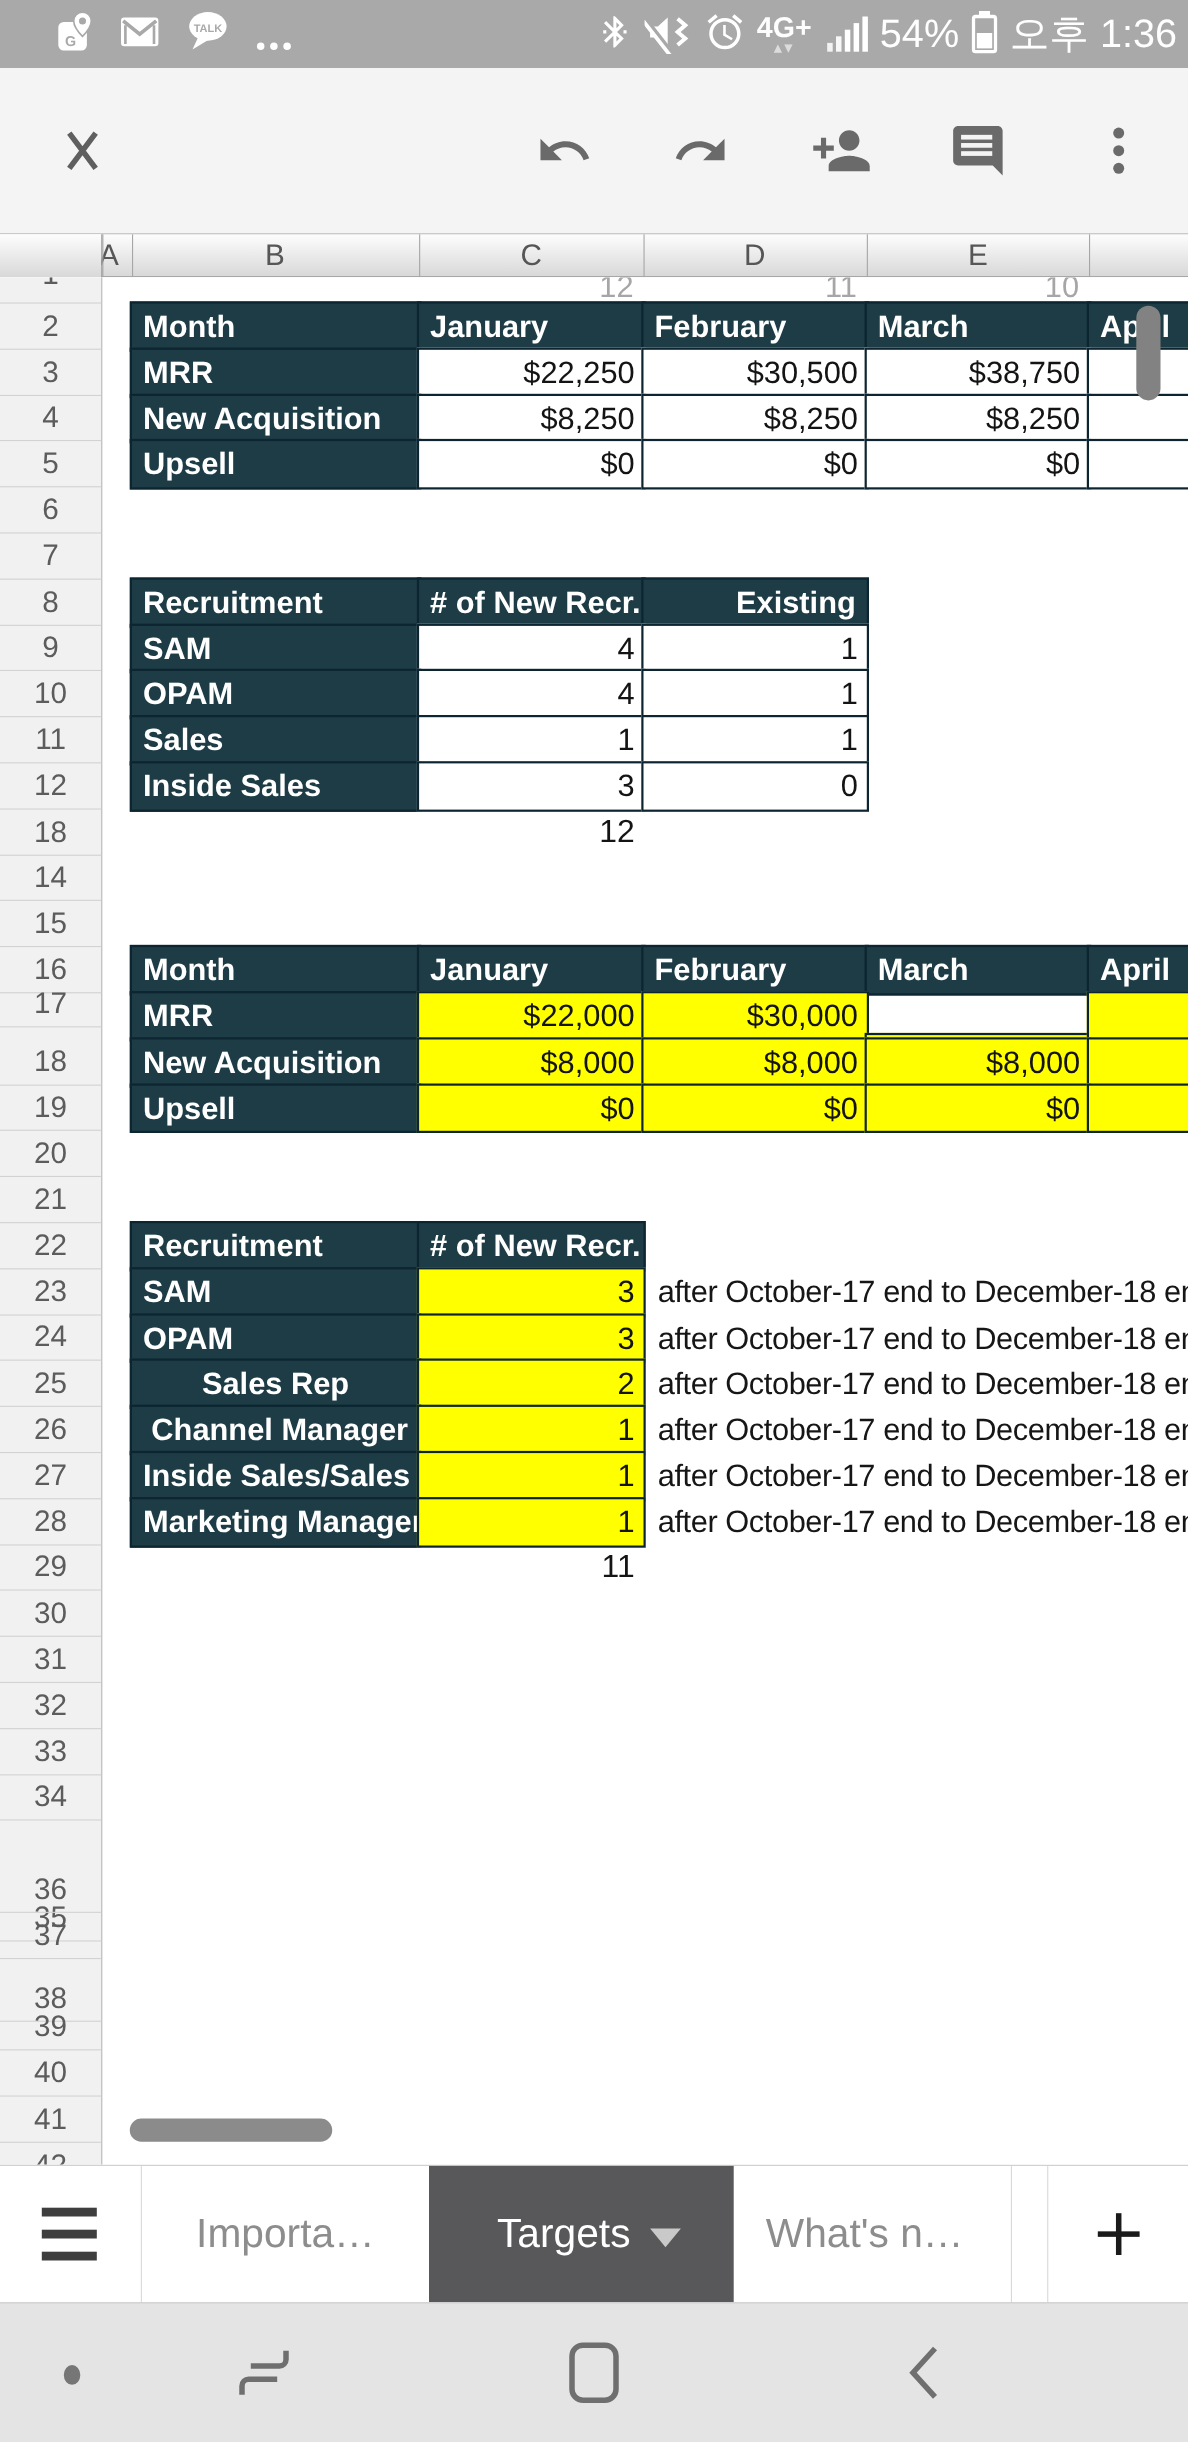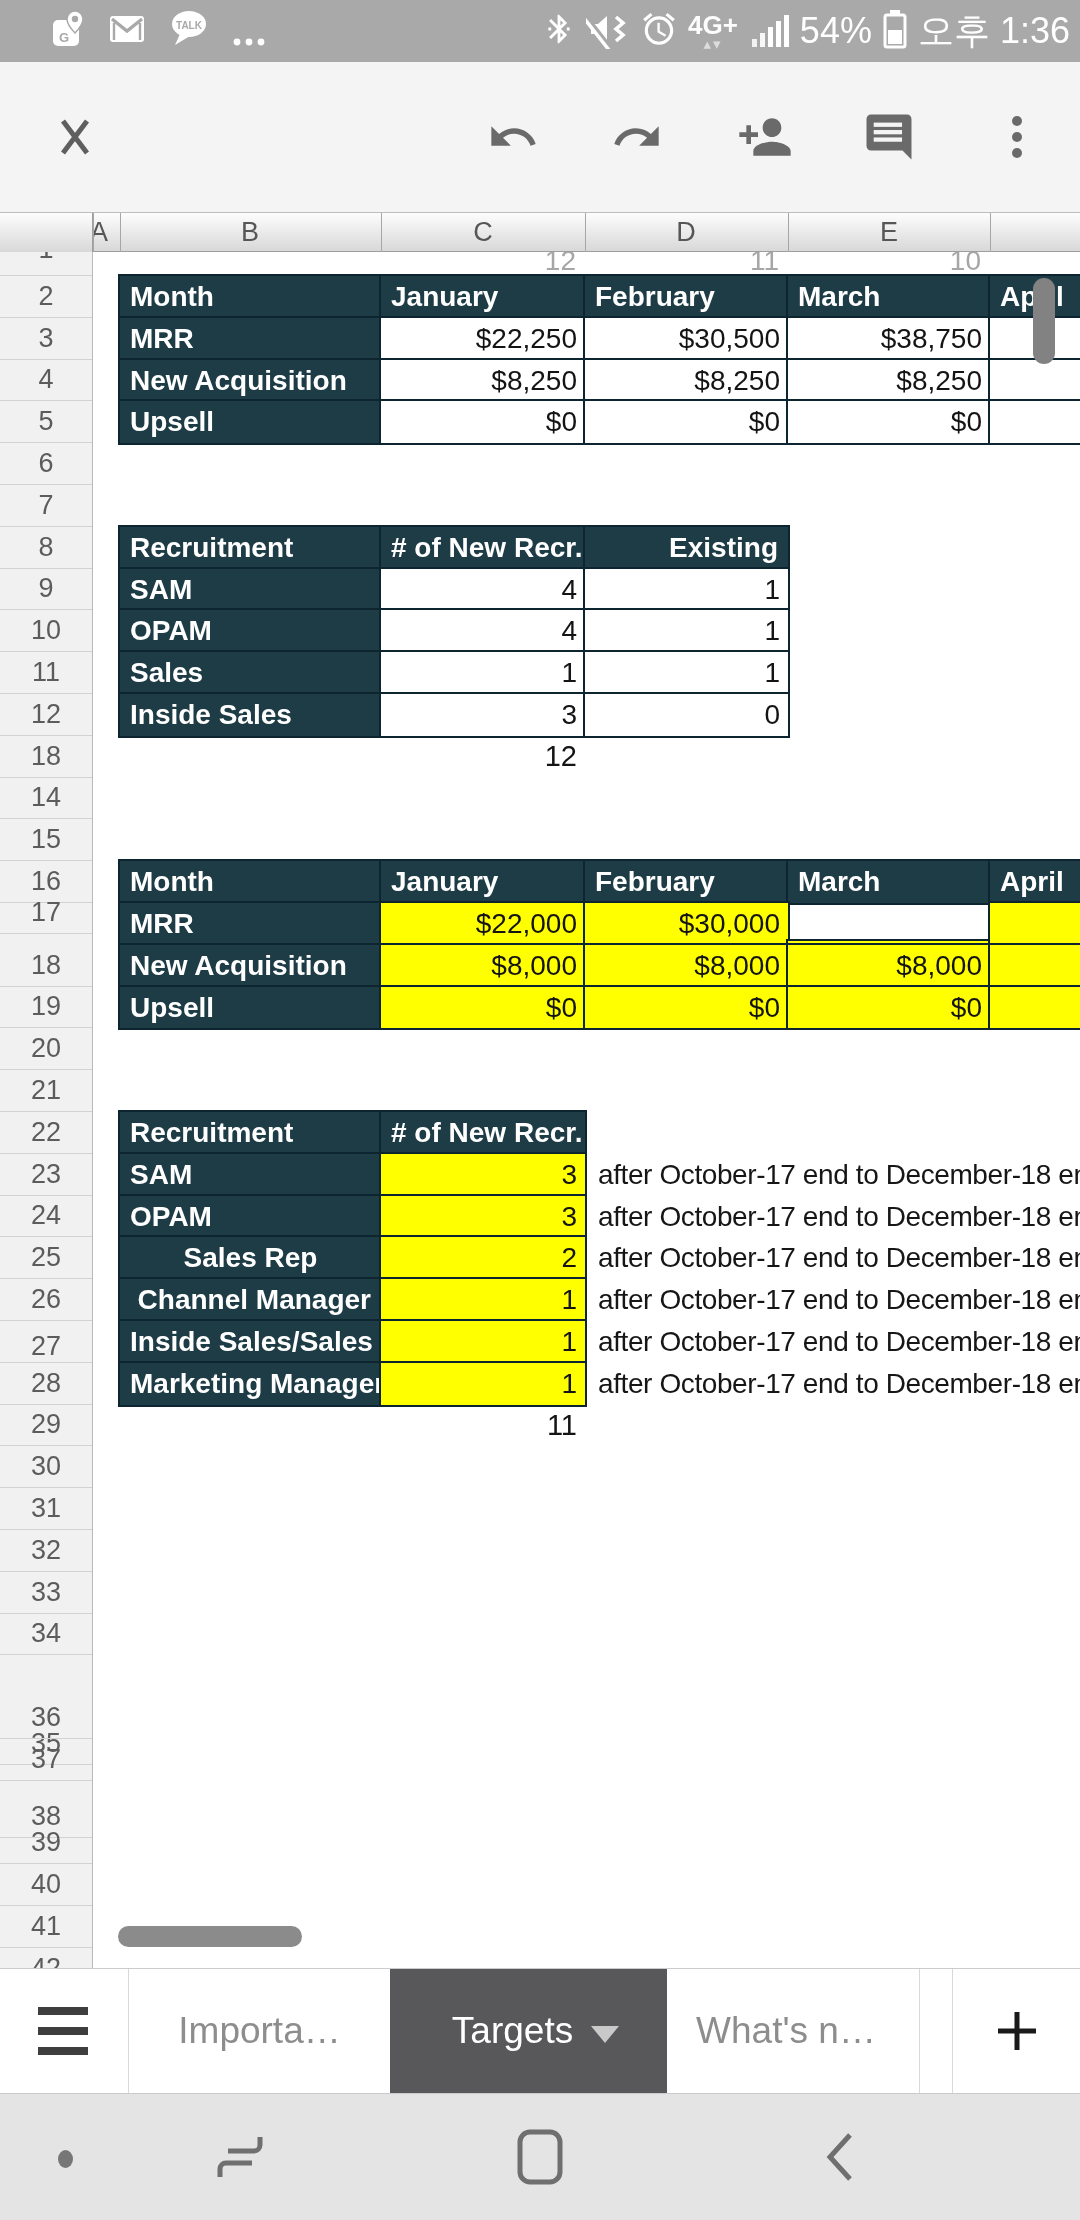--- a/index.html
+++ b/index.html
@@ -278,21 +278,21 @@
       </div>
       <div class="rownum" style="top: 943.6px; height: 41.8px;">
         <span>24</span>
       </div>
       <div class="rownum" style="top: 985.4px; height: 41.8px;">
         <span>25</span>
       </div>
       <div class="rownum" style="top: 1027.2px; height: 41.8px;">
         <span>26</span>
       </div>
-      <div class="rownum" style="top: 1069px; height: 41.8px; align-items: flex-end;">
+      <div class="rownum" style="top: 1069px; height: 41.8px;">
         <span>27</span>
       </div>
       <div class="rownum" style="top: 1110.8px; height: 41.8px;">
         <span>28</span>
       </div>
       <div class="rownum" style="top: 1152.6px; height: 41.8px;">
         <span>29</span>
       </div>
       <div class="rownum" style="top: 1194.4px; height: 41.8px;">
         <span>30</span>

